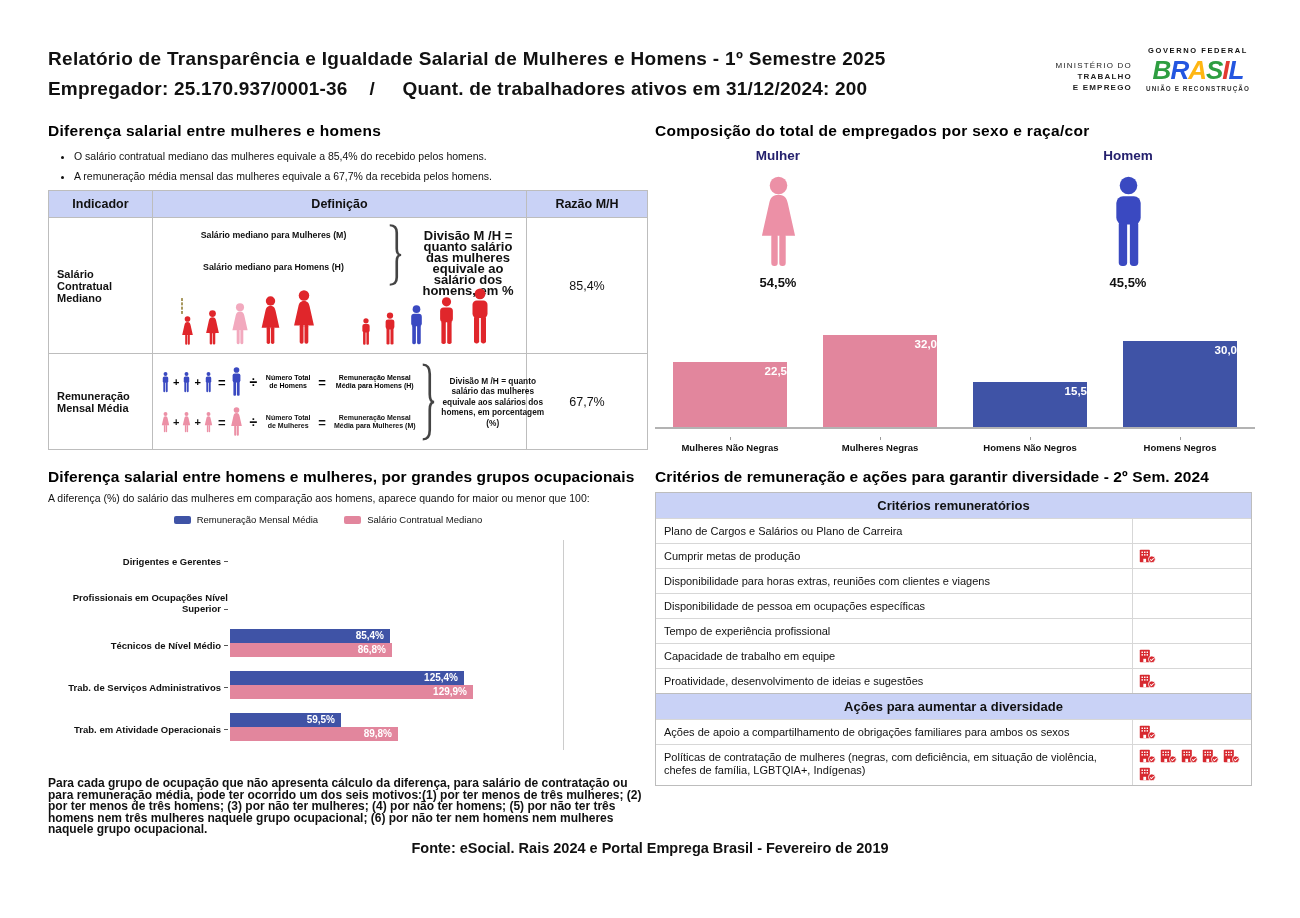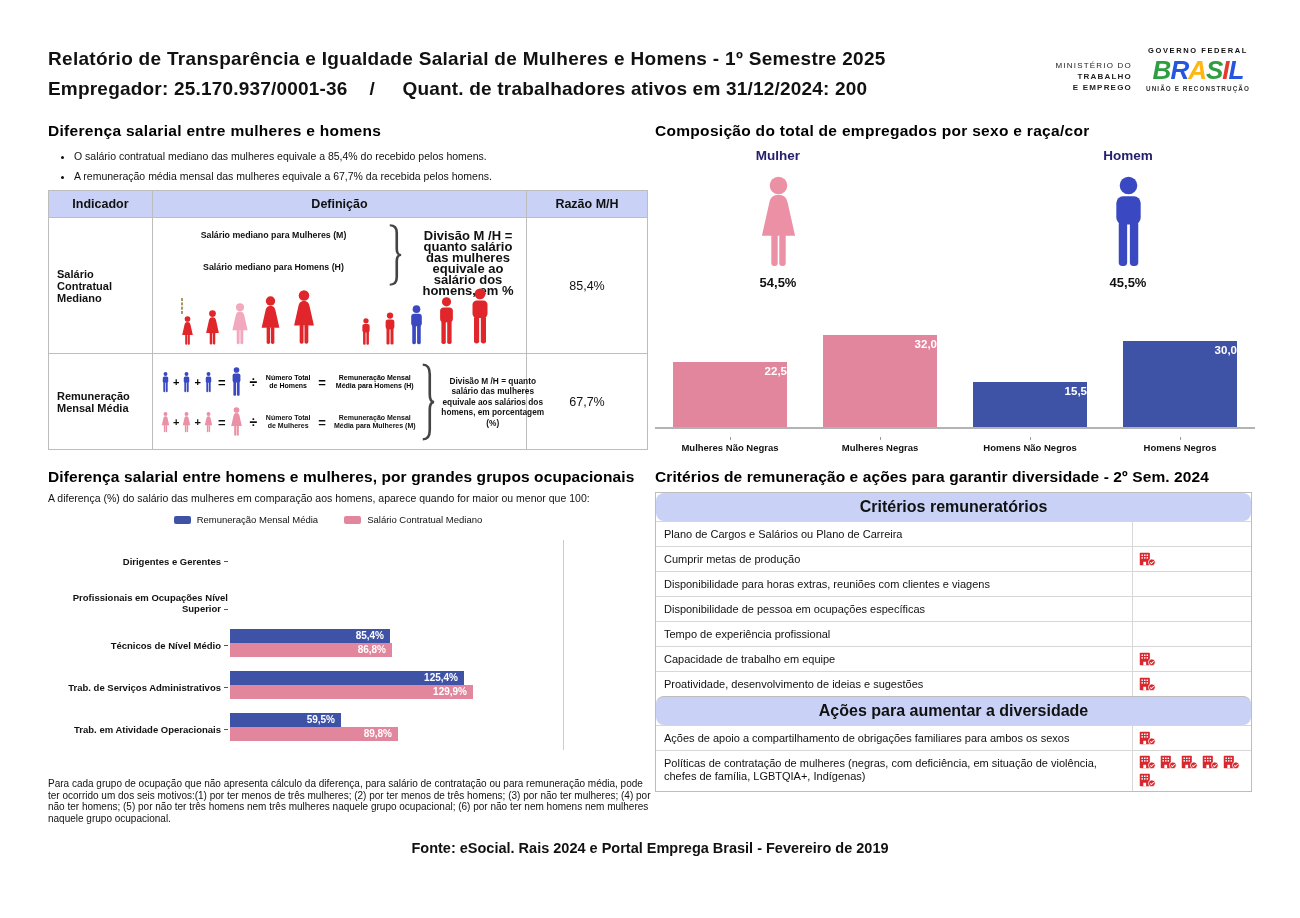--- a/index.html
+++ b/index.html
@@ -72,25 +72,25 @@
   .lg-item { display:flex; align-items:center; gap:6px; }
   .lg-swatch { width:17px; height:8px; border-radius:2px; }
   .occ-plot { position:absolute; left:48px; top:540px; width:516px; height:212px; }
   .occ-spine { position:absolute; left:515px; top:0; height:210px; width:1px; background:#ccc; }
   .occ-row { display:grid; grid-template-columns:182px 1fr; height:42px; align-items:center; }
   .occ-label { text-align:right; font-size:9.5px; font-weight:bold; line-height:11px; padding-right:2px; }
   .occ-label::after { content:""; display:inline-block; width:4px; height:1px; background:#555; margin-left:3px; vertical-align:middle; }
   .occ-bars { position:relative; height:42px; }
   .occ-bar { position:absolute; left:0; height:14px; }
   .occ-bar span { display:block; text-align:right; padding-right:6px; color:#fff; font-size:10px; font-weight:bold; line-height:14px; white-space:nowrap; }
-  .occ-note { position:absolute; left:48px; top:778px; width:608px; font-size:10px; line-height:11.5px; color:#111; }
+  .occ-note { position:absolute; left:48px; top:778px; width:608px; font-size:12px; line-height:11.5px; color:#111;font-weight:bold; }
 
   
   .crit-table { position:absolute; left:655px; top:492px; width:597px; border:1px solid #bdbdbd; font-size:11px; }
-  .crit-head { background:#c9d2f6; font-weight:bold; font-size:16px; text-align:center; padding:5px 0; border-top:1px solid #bdbdbd;border-radius:8px; }
+  .crit-head { background:#c9d2f6; font-weight:bold; font-size:13px; text-align:center; padding:5px 0; border-top:1px solid #bdbdbd; }
   .crit-table > .crit-head:first-child { border-top:none; }
   .crit-row { display:grid; grid-template-columns:476px 121px; border-top:1px solid #d7d7d7; }
   .crit-text { padding:6px 8px 5px 8px; line-height:13px; }
   .crit-icons { border-left:1px solid #d7d7d7; padding:4px 6px; display:flex; align-items:center; gap:4px; flex-wrap:wrap; color:#d7282f; }
 
   
   .footer { position:absolute; left:0; top:840px; width:1300px; text-align:center; font-size:14.5px; font-weight:bold; }
 
   .hidden-defs { position:absolute; width:0; height:0; overflow:hidden; }
 </style>

